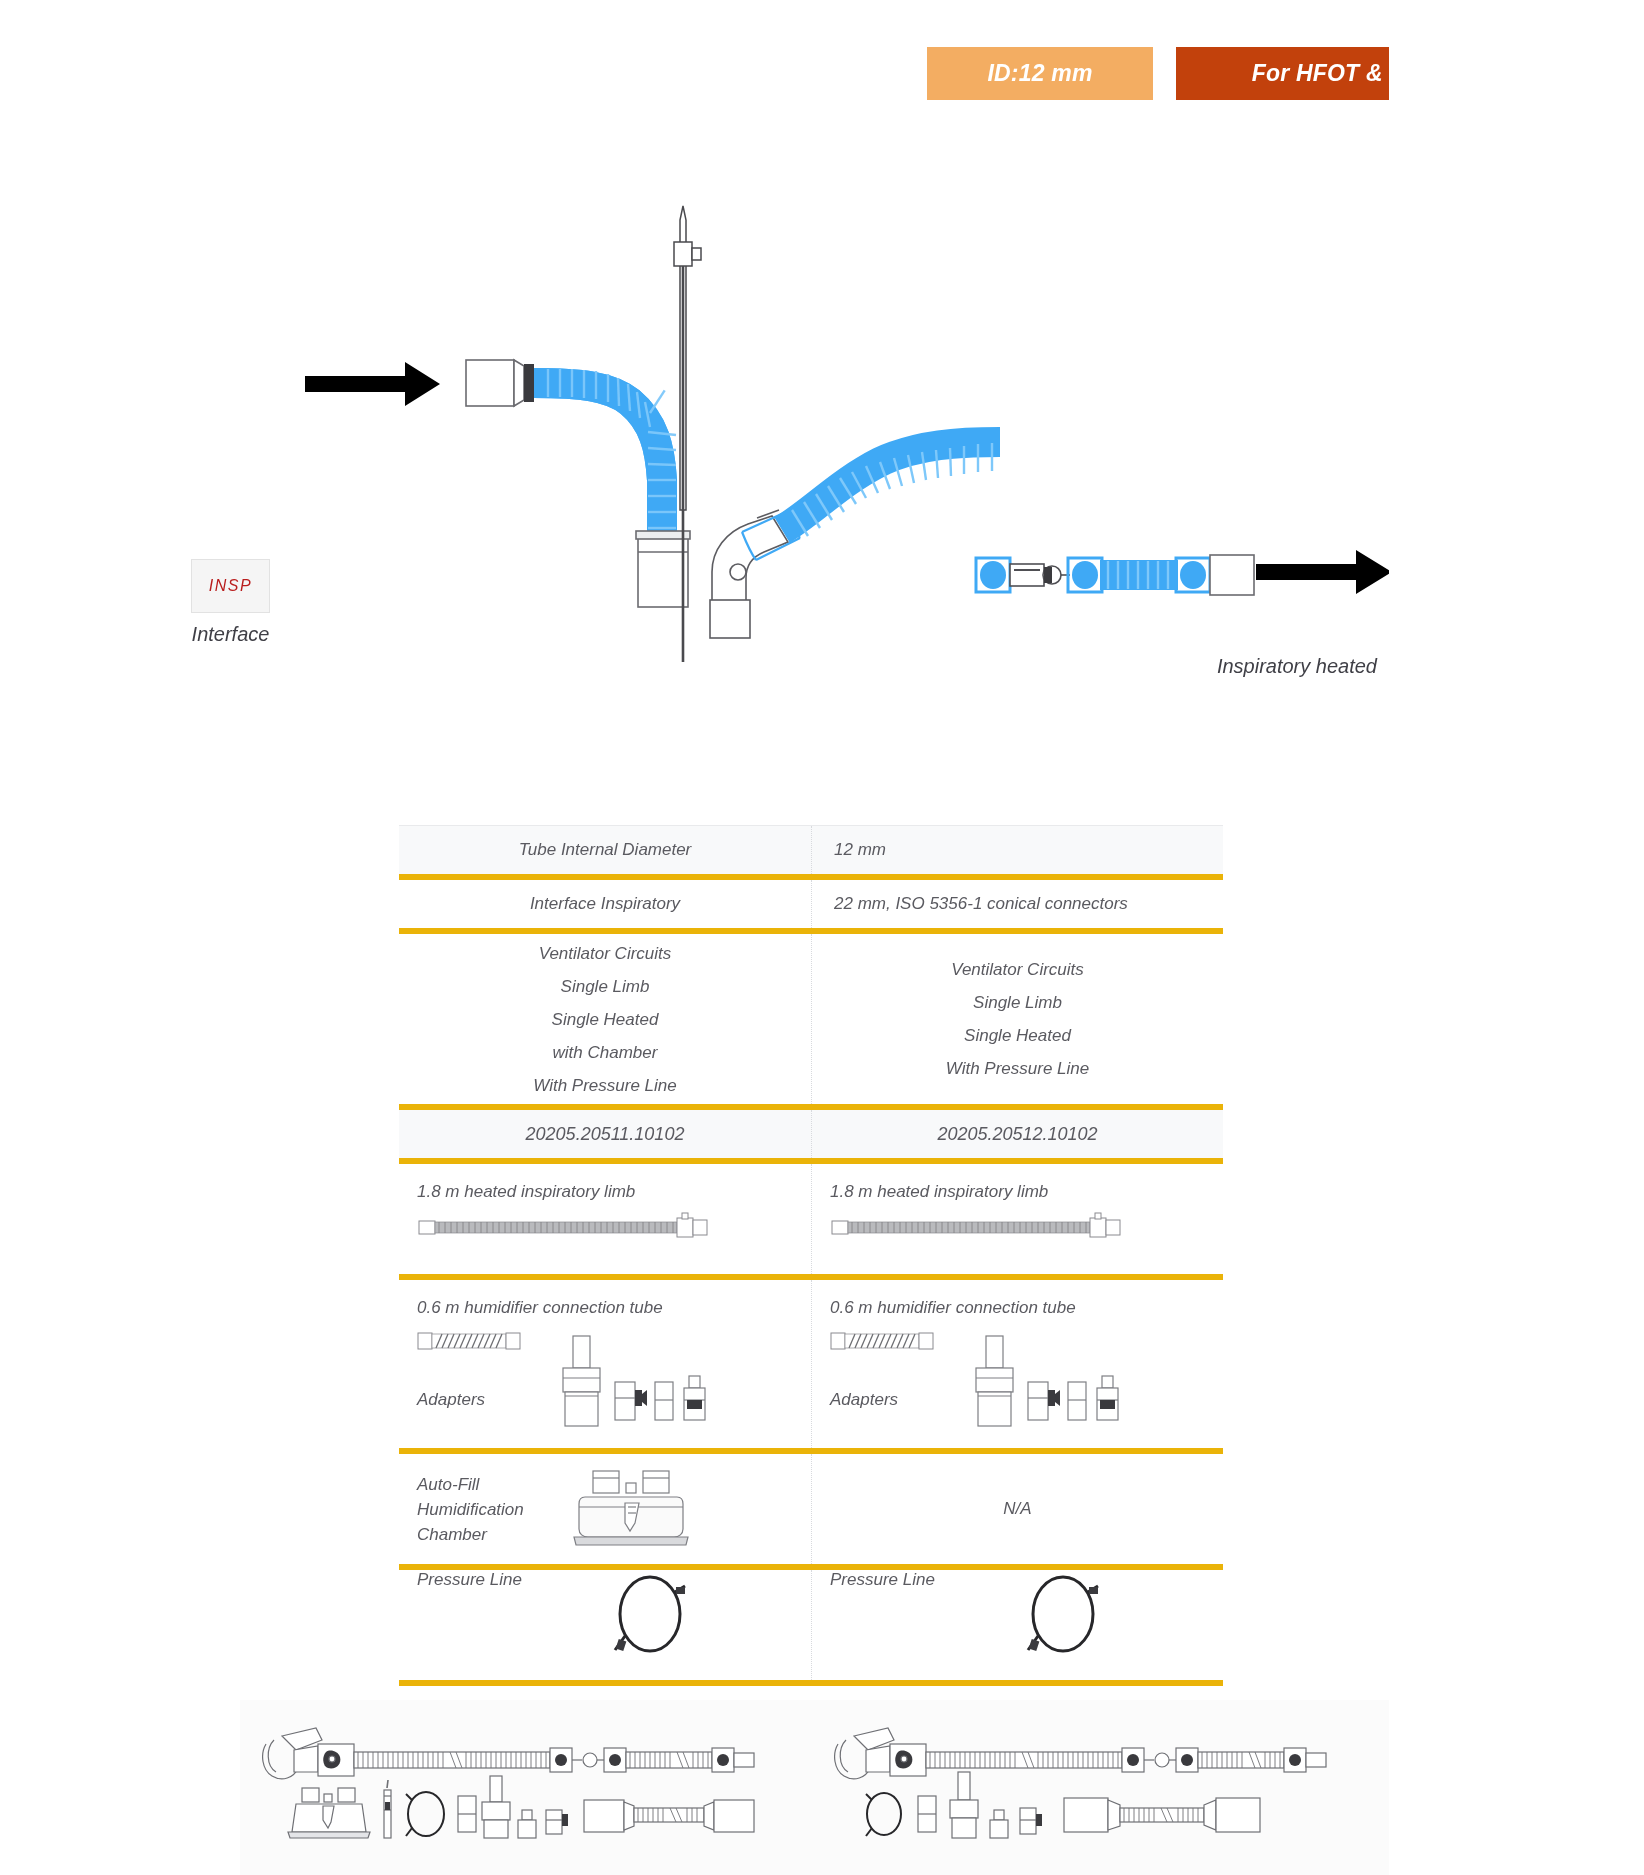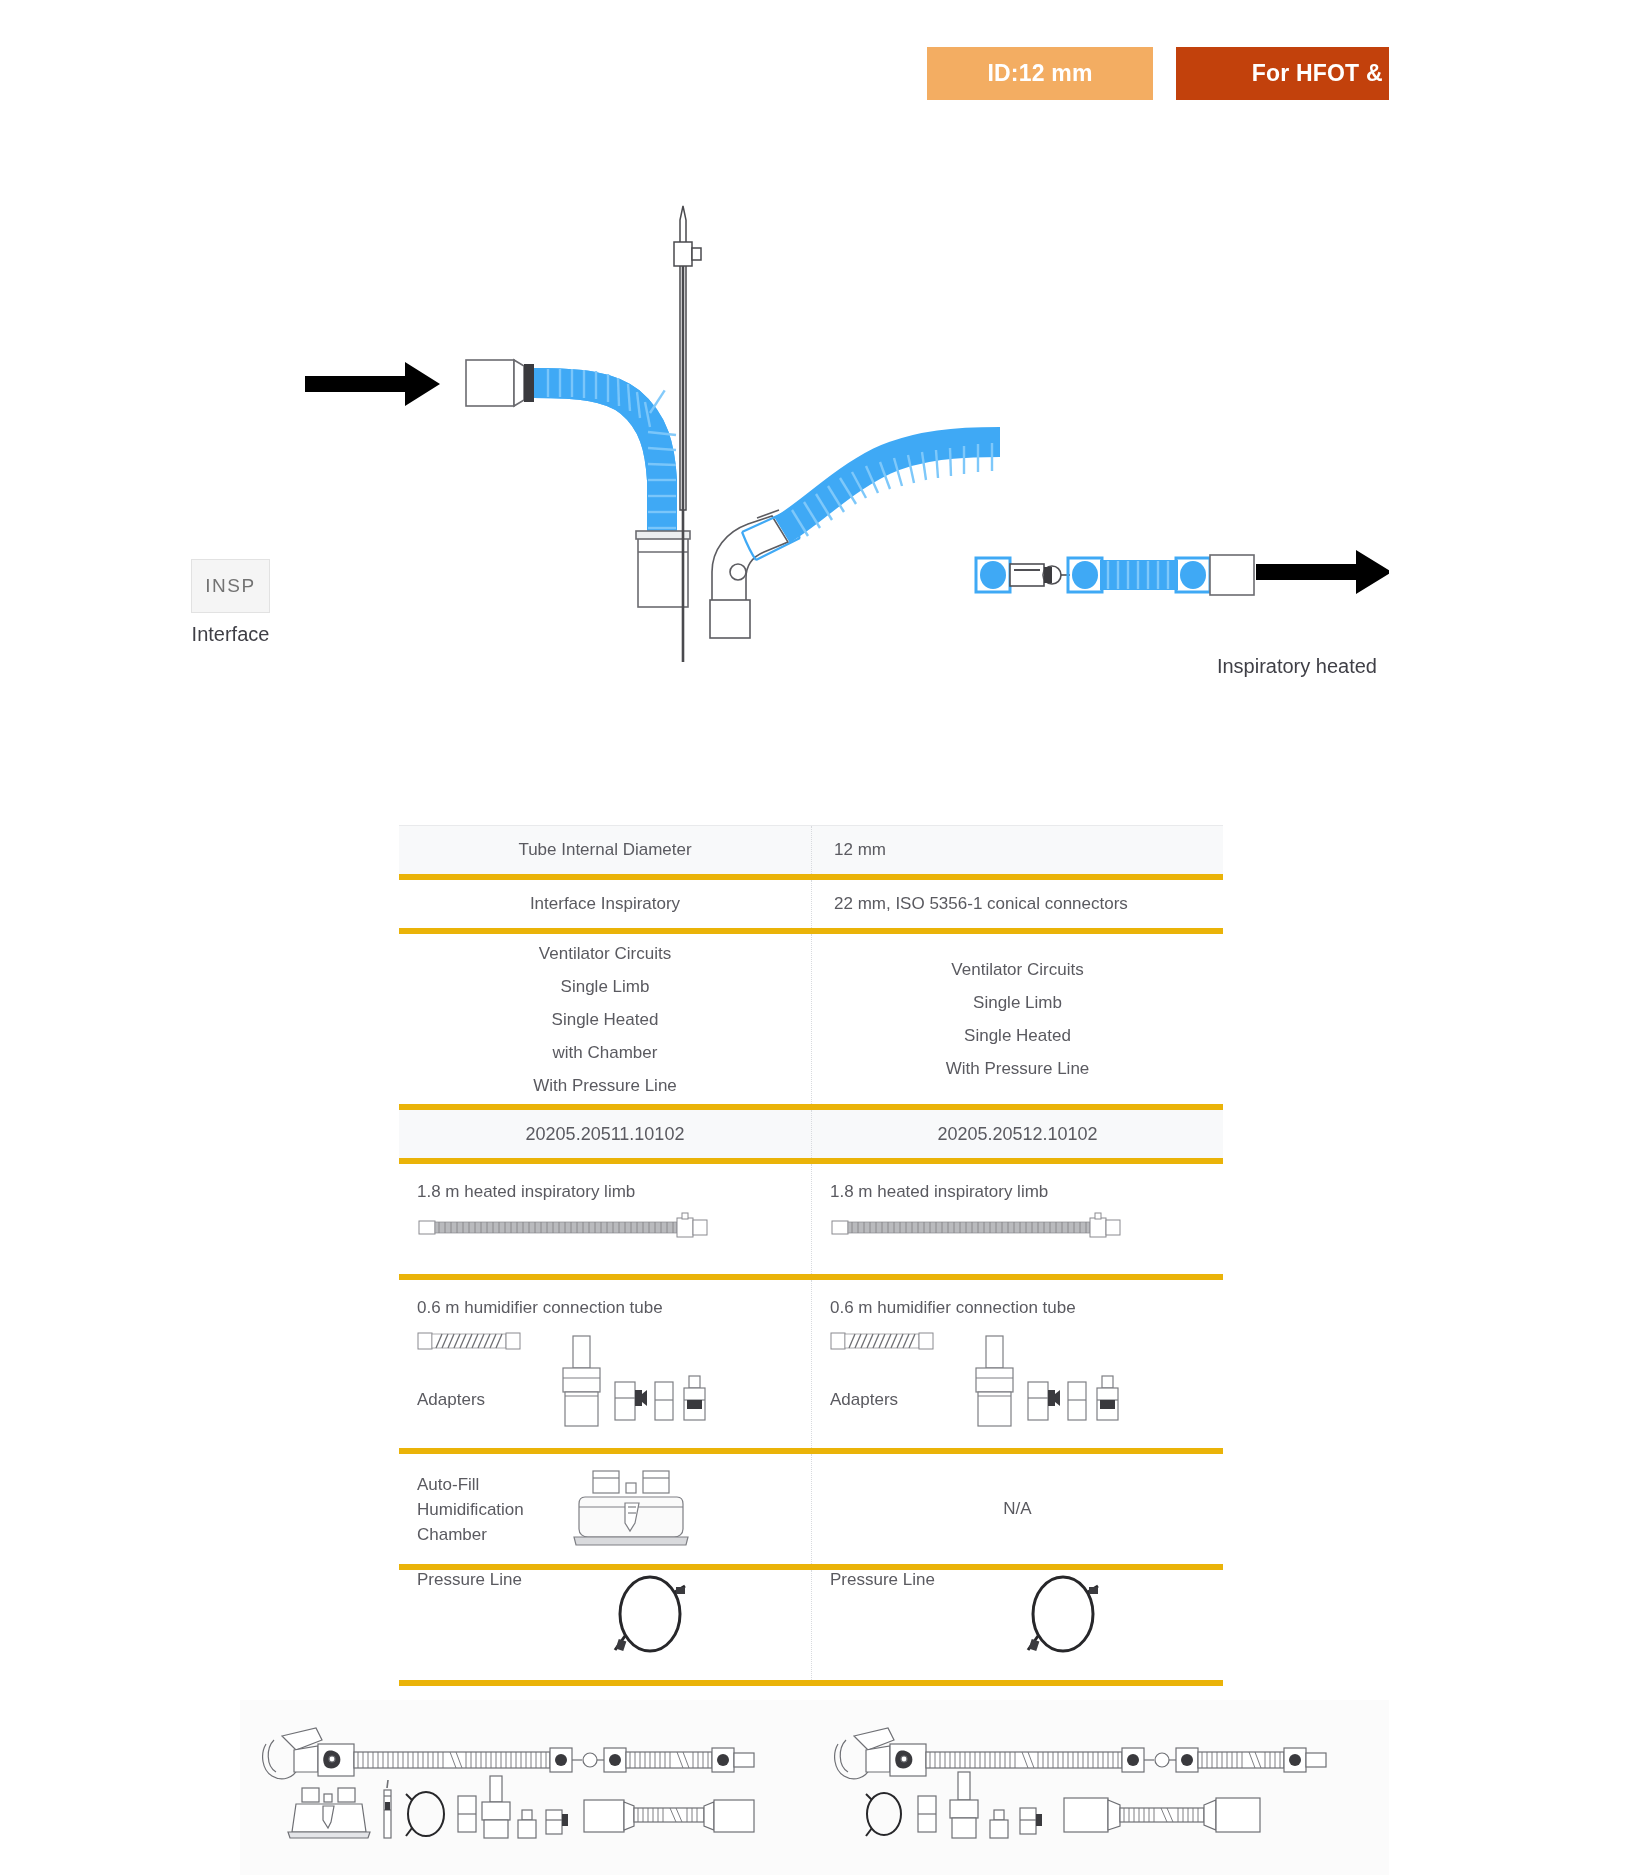--- a/index.html
+++ b/index.html
@@ -3,40 +3,40 @@
 <meta charset="utf-8">
 <style>
   html,body{margin:0;padding:0;}
   body{
     width:1644px;
     background:#ffffff;
     font-family:"Liberation Sans", sans-serif;
     color:#3f3f46;
     -webkit-font-smoothing:antialiased;
   }
-  .page{position:relative;width:1389px;height:1875px;overflow:hidden;}
+  .page{position:relative;width:1389px;height:1875px;overflow:hidden;font-style:italic;}
 
   
   .badges{position:absolute;top:47px;left:927px;display:flex;gap:23px;}
   .badge{
     height:53px;display:flex;align-items:center;justify-content:center;
     color:#ffffff;font-size:23px;font-weight:700;letter-spacing:.2px;
   }
   .badge-id{width:226px;background:#f3ad62;}
   .badge-use{width:328px;background:#c2410c;}
 
   
   .hero{position:absolute;top:180px;left:0;width:1644px;height:520px;}
   .hero svg{display:block;}
 
   .insp-box{
     position:absolute;left:191px;top:379px;width:77px;height:52px;
     background:#f5f5f5;border:1px solid #e2e2e2;
     display:flex;align-items:center;justify-content:center;
-    font-size:19px;color:#737373;letter-spacing:1.5px;
+    font-size:16px;color:#b91c1c;letter-spacing:1.5px;
   }
   .vent-label{
     position:absolute;left:178px;top:443px;width:105px;text-align:center;
     font-size:20px;color:#3f3f46;
   }
   .hero-caption{
     position:absolute;left:0;top:655px;width:1377px;text-align:right;
     font-size:20px;color:#3f3f46;
   }
 

